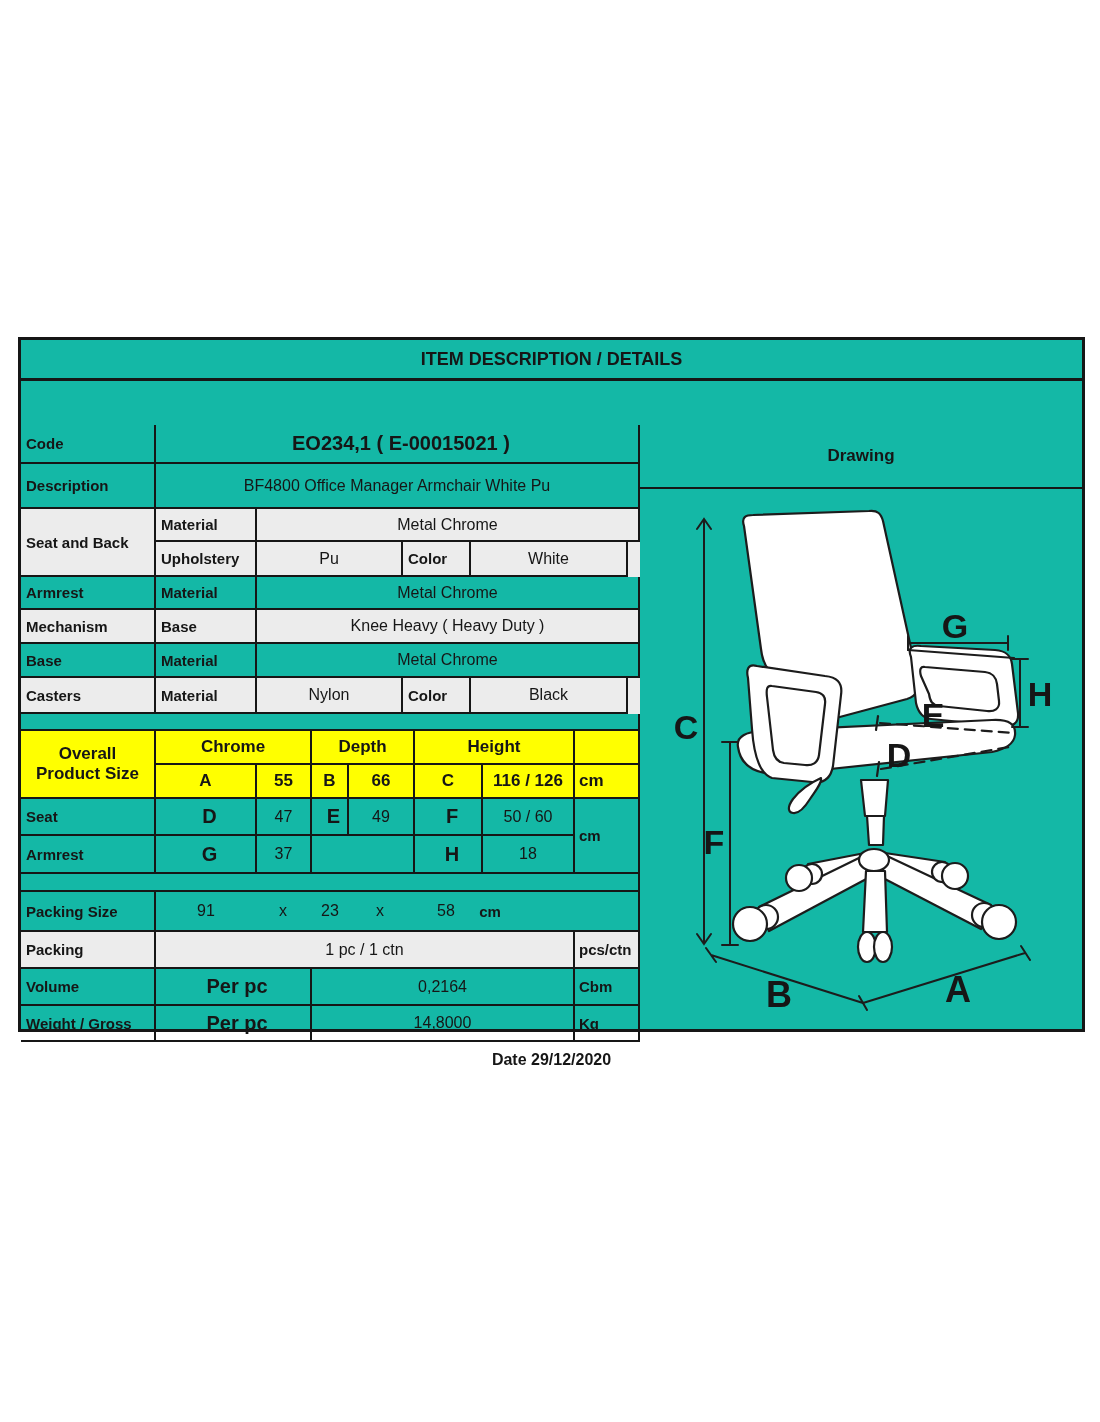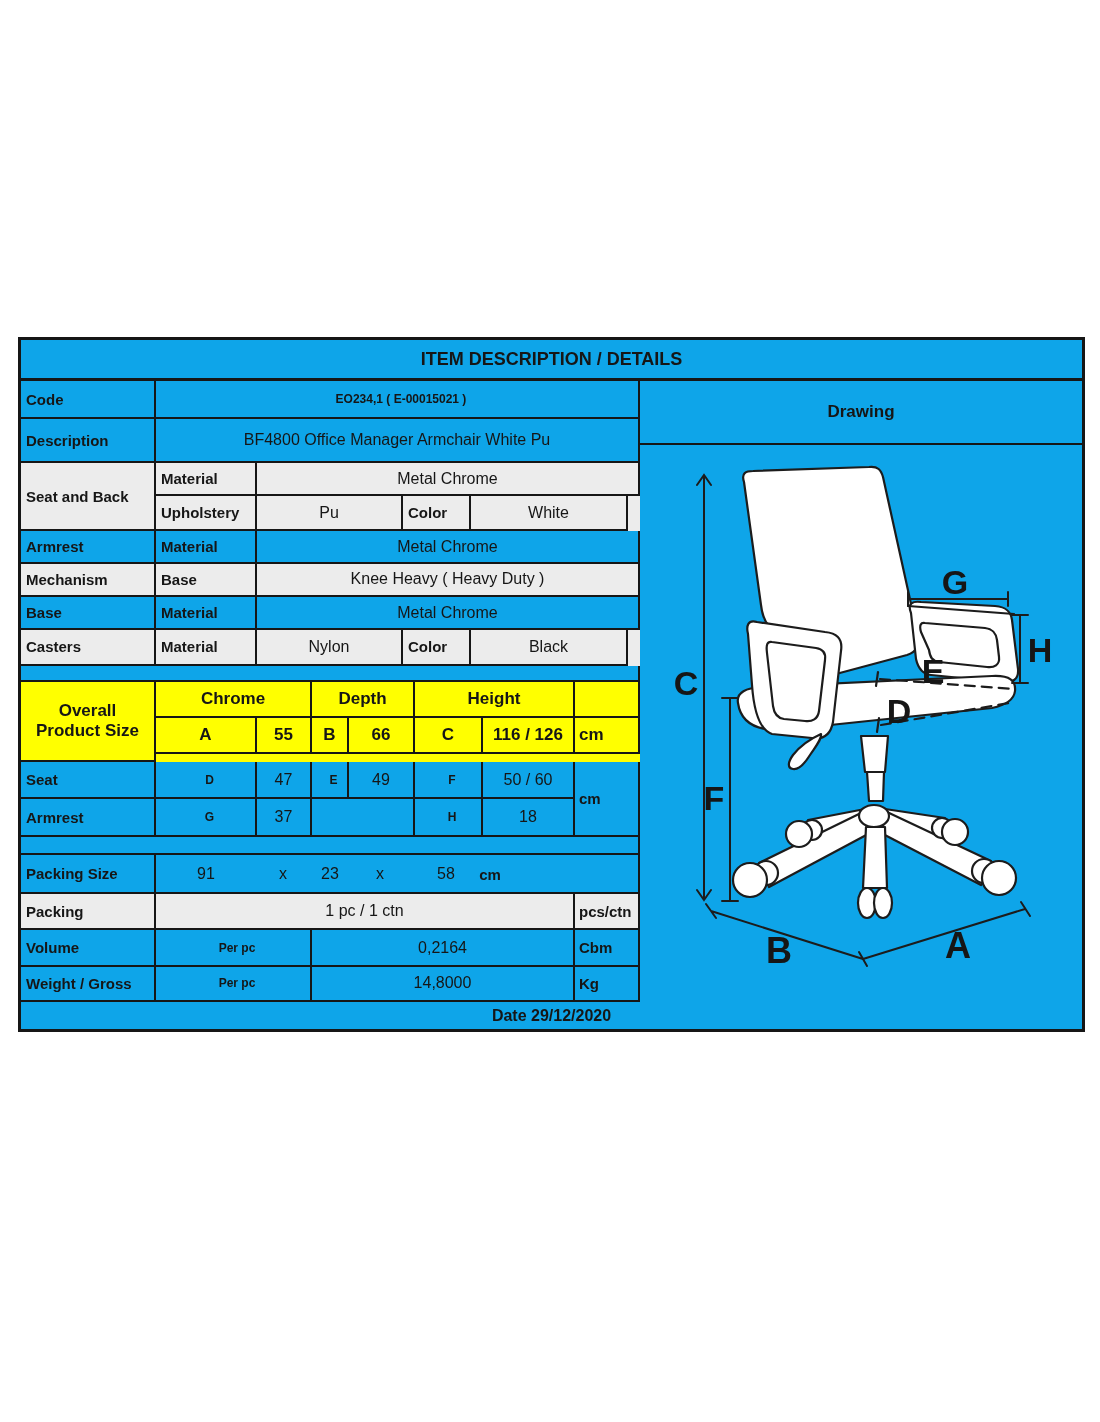--- a/index.html
+++ b/index.html
@@ -1,44 +1,44 @@
 <!DOCTYPE html>
 <html><head>
 <meta charset="utf-8">
 <style>
   html,body{margin:0;padding:0;background:#ffffff;}
   .page{position:relative;width:1100px;height:1422px;background:#ffffff;
         font-family:"Liberation Sans",sans-serif;color:#161616;}
   .sheet{position:absolute;left:18px;top:337px;width:1067px;height:695px;
-         border:3px solid #161616;box-sizing:border-box;background:#0ea5e9;}
+         border:3px solid #161616;box-sizing:border-box;background:#14b8a6;}
   .title-row{height:41px;border-bottom:3px solid #161616;box-sizing:border-box;
              display:flex;align-items:center;justify-content:center;
              font-weight:700;font-size:18px;}
-  .body{display:flex;height:621px;}
+  .body{display:flex;height:621px;margin-top:44px;}
   .ltab{width:619px;display:flex;flex-direction:column;}
   .rcol{width:442px;display:flex;flex-direction:column;}
   .trow{display:flex;}
   .cell{box-sizing:border-box;border-right:2px solid #161616;border-bottom:2px solid #161616;
         display:flex;align-items:center;overflow:hidden;font-size:16px;}
   .lbl{font-weight:700;font-size:15px;padding-left:5px;}
   .ctr{justify-content:center;text-align:center;}
   .gray{background:#ececec;}
   .yellow{background:#ffff00;}
   .ybig{font-weight:700;font-size:17px;}
-  .key{font-weight:700;font-size:12px;padding-left:8px;}
+  .key{font-weight:700;font-size:20px;padding-left:8px;}
   .unit{font-weight:700;font-size:15px;padding-left:4px;}
   
   .w135{width:135px}.w101{width:101px}.w55{width:55px}.w37{width:37px}.w66{width:66px}
   .w68{width:68px}.w92{width:92px}.w65{width:65px}.w484{width:484px}.w383{width:383px}
   .w158{width:146px}.w157{width:157px}.w156{width:156px}.w103{width:103px}.w160{width:160px}
   .w419{width:419px}.w263{width:263px}.w554{width:554px}.w619{width:619px}
   
   .h33{height:33px}.h34{height:34px}.h35{height:35px}.h36{height:36px}.h37{height:37px}
   .h38{height:38px}.h39{height:39px}.h40{height:40px}.h45{height:45px}.h17{height:17px}
-  .h18{height:18px}.h68{height:68px}.h72{height:80px}.h75{height:75px}
+  .h18{height:18px}.h68{height:68px}.h72{height:68px}.h75{height:75px}
   .block{display:flex;}
   .colstack{display:flex;flex-direction:column;}
   .psize-val{position:relative;padding-left:12px;}
   .tok{position:absolute;top:50%;transform:translate(-50%,-50%);white-space:nowrap;}
   .dheader{height:64px;box-sizing:border-box;border-bottom:2px solid #161616;
            display:flex;align-items:center;justify-content:center;font-weight:700;font-size:17px;}
   .darea{height:537px;position:relative;}
   .darea svg{position:absolute;left:0;top:0;}
   .date-row{height:27px;display:flex;align-items:center;justify-content:center;
             font-weight:700;font-size:16px;}

